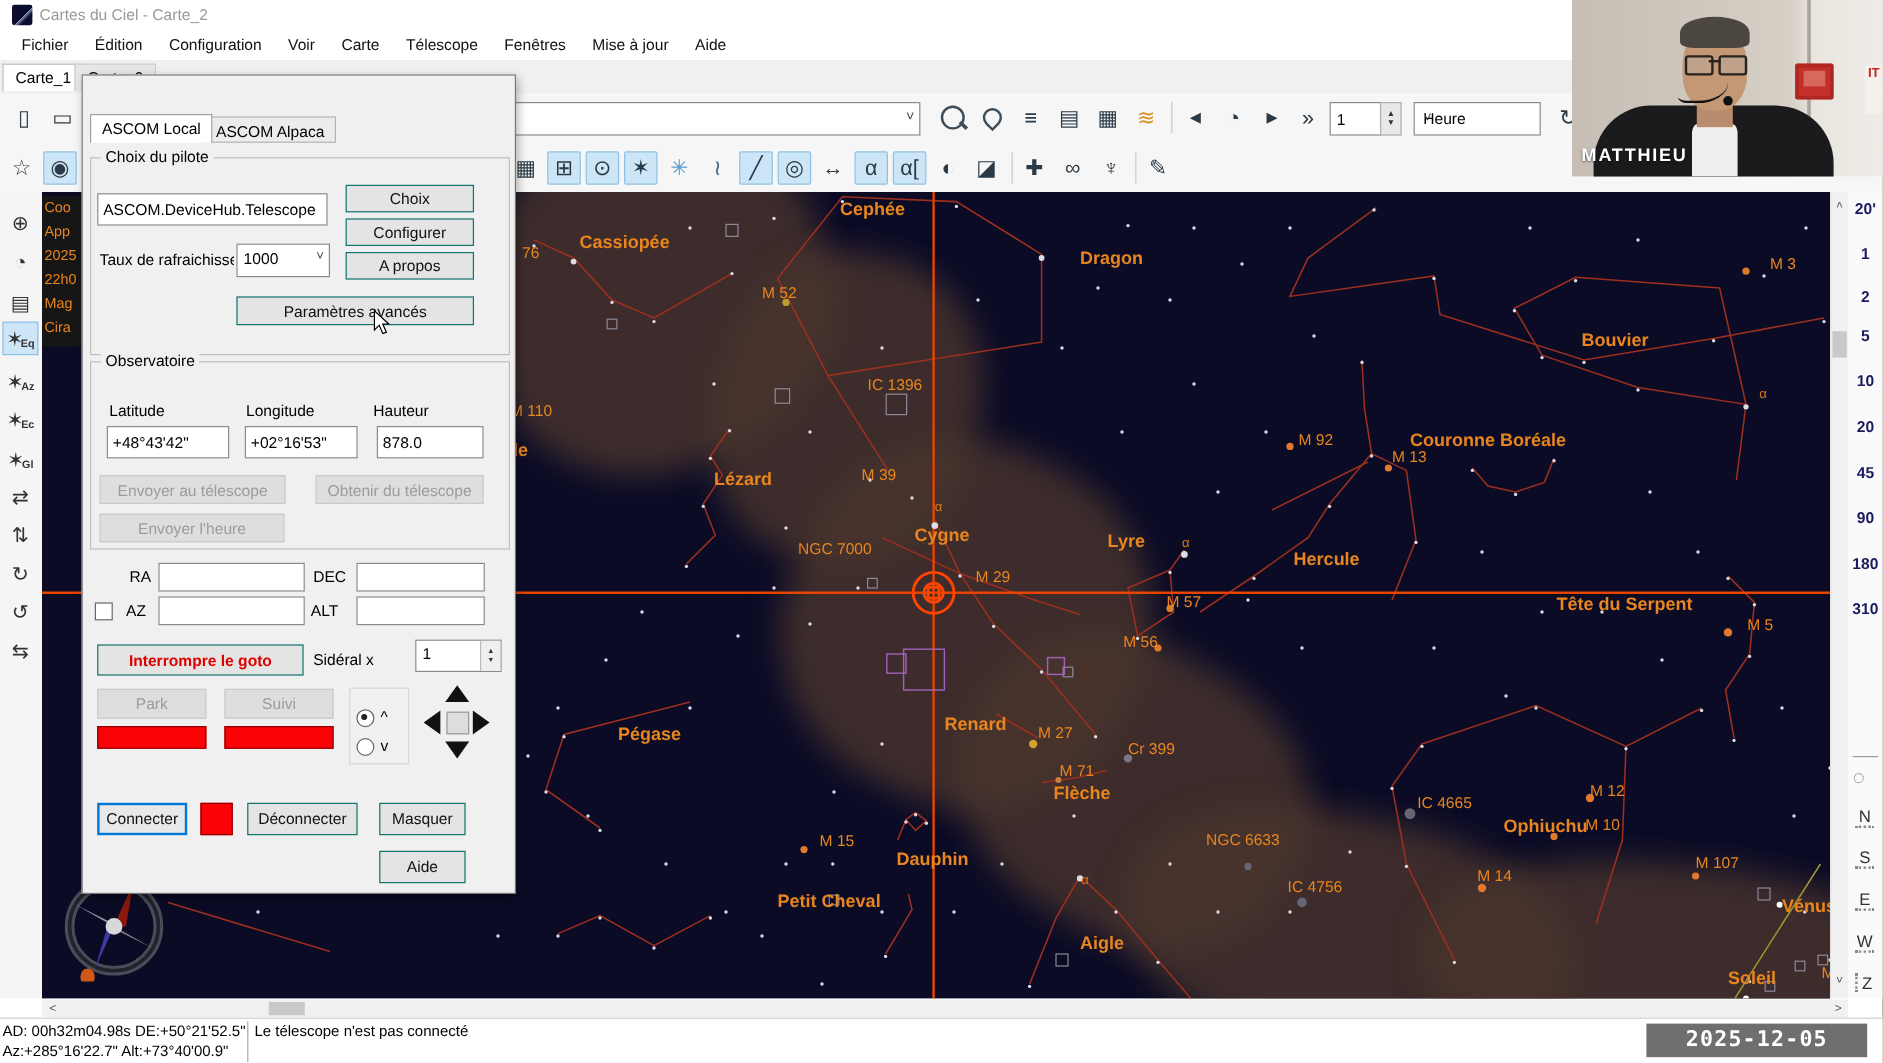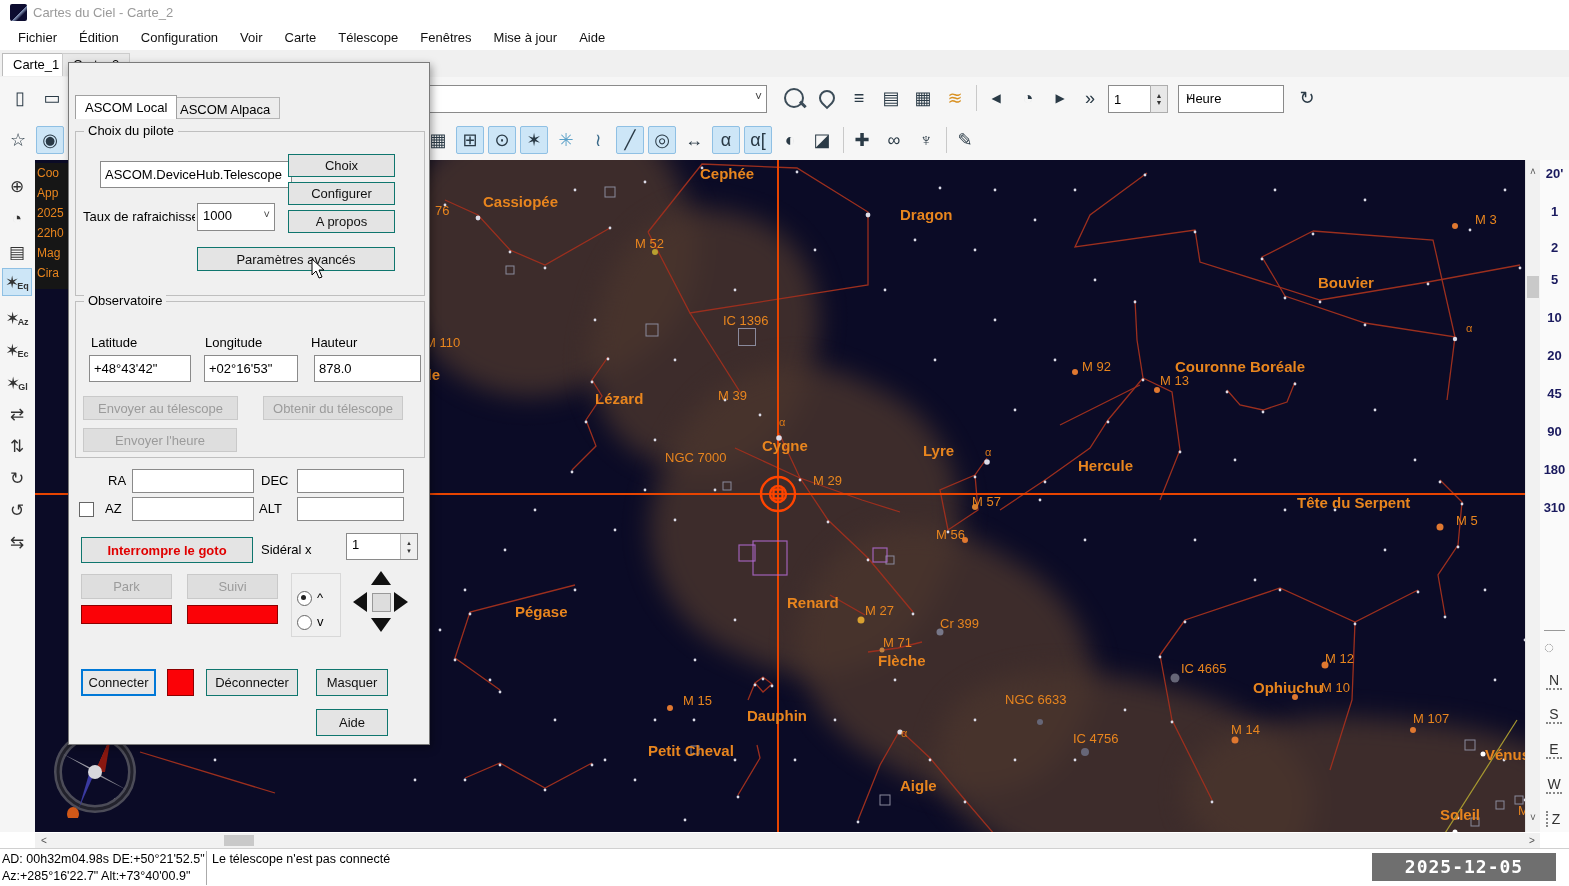--- a/index.html
+++ b/index.html
@@ -659,40 +659,40 @@
 
   <div class="abs" id="dialog">
     <div id="dlg-tabs">
       <div class="dtab" id="dtab1">ASCOM Local</div>
       <div class="dtab" id="dtab2">ASCOM Alpaca</div>
     </div>
 
     <div class="grp" style="left:6px;top:68px;width:348px;height:163px;">
       <div class="grp-lbl">Choix du pilote</div>
     </div>
-    <input class="fld" style="left: 12px; top: 98px; width: 192px; height: 27px; margin-left: 19px;" value="ASCOM.DeviceHub.Telescope">
+    <input class="fld" style="left: 12px; top: 98px; width: 192px; height: 27px;" value="ASCOM.DeviceHub.Telescope">
     <div class="btn" style="left:219px;top:91px;width:107px;height:23px;">Choix</div>
     <div class="btn" style="left:219px;top:119px;width:107px;height:23px;">Configurer</div>
     <div class="lbl" style="left:14px;top:146px;width:112px;overflow:hidden;">Taux de rafraichisse</div>
     <div class="combo" style="left:128px;top:140px;width:76px;height:26px;">
       <span class="val">1000</span>
       <span class="chev">˅</span>
     </div>
     <div class="btn" style="left:219px;top:147px;width:107px;height:23px;">A propos</div>
     <div class="btn" style="left:128px;top:184px;width:198px;height:24px;">Paramètres avancés</div>
 
     <div class="grp" style="left:6px;top:238px;width:348px;height:155px;">
       <div class="grp-lbl">Observatoire</div>
     </div>
     <div class="lbl" style="left:22px;top:272px;">Latitude</div>
     <div class="lbl" style="left:136px;top:272px;">Longitude</div>
     <div class="lbl" style="left:242px;top:272px;">Hauteur</div>
     <input class="fld" style="left: 20px; top: 292px; width: 102px; height: 27px;" value="+48°43'42&quot;">
     <input class="fld" style="left: 135px; top: 292px; width: 94px; height: 27px;" value="+02°16'53&quot;">
-    <input class="fld" style="left: 245px; top: 292px; width: 107px; height: 27px;" value="878.0">
+    <input class="fld" style="left: 245px; top: 292px; width: 89px; height: 27px;" value="878.0">
     <div class="btn dis" style="left:14px;top:333px;width:155px;height:24px;">Envoyer au télescope</div>
     <div class="btn dis" style="left:194px;top:333px;width:140px;height:24px;">Obtenir du télescope</div>
     <div class="btn dis" style="left:14px;top:365px;width:154px;height:24px;">Envoyer l'heure</div>
 
     <div class="lbl" style="left:39px;top:410px;">RA</div>
     <input class="fld" style="left: 63px; top: 406px; width: 122px; height: 24px;" value="">
     <div class="lbl" style="left:192px;top:410px;">DEC</div>
     <input class="fld" style="left: 228px; top: 406px; width: 107px; height: 24px;" value="">
     <div class="abs" style="left:10px;top:439px;width:13px;height:13px;border:1px solid #666;background:#fff;position:absolute;"></div>
     <div class="lbl" style="left:36px;top:438px;">AZ</div>
@@ -727,16 +727,32 @@
     <div class="redbar" style="left:98px;top:606px;width:27px;height:27px;"></div>
     <div class="btn" style="left:137px;top:606px;width:92px;height:27px;">Déconnecter</div>
     <div class="btn" style="left:247px;top:606px;width:72px;height:27px;">Masquer</div>
     <div class="btn" style="left:247px;top:646px;width:72px;height:27px;">Aide</div>
   </div>
 
   <svg class="abs" id="cursor" width="16" height="22" viewBox="0 0 16 22">
     <path d="M1,1 L1,17 L5,13 L8,20 L11,19 L8,12 L13,12 Z" fill="#fff" stroke="#000" stroke-width="1"></path>
   </svg>
 
+  <div class="abs" id="webcam">
+    <div id="door-line"></div>
+    <div id="alarm"></div>
+    <div id="sign">IT</div>
+    <div id="hoodie"></div>
+    <div id="tee"></div>
+    <div id="neck"></div>
+    <div id="head"></div>
+    <div id="hair"></div>
+    <div class="lens" style="left:94px;"></div>
+    <div class="lens" style="left:122px;"></div>
+    <div id="bridge"></div>
+    <div id="mic-boom"></div>
+    <div id="mic-tip"></div>
+    <div id="cam-name">MATTHIEU</div>
+  </div>
 
   <div class="abs" id="timestamp">2025-12-05 22:04:10</div>
 
 </div>
 
 </body></html>

